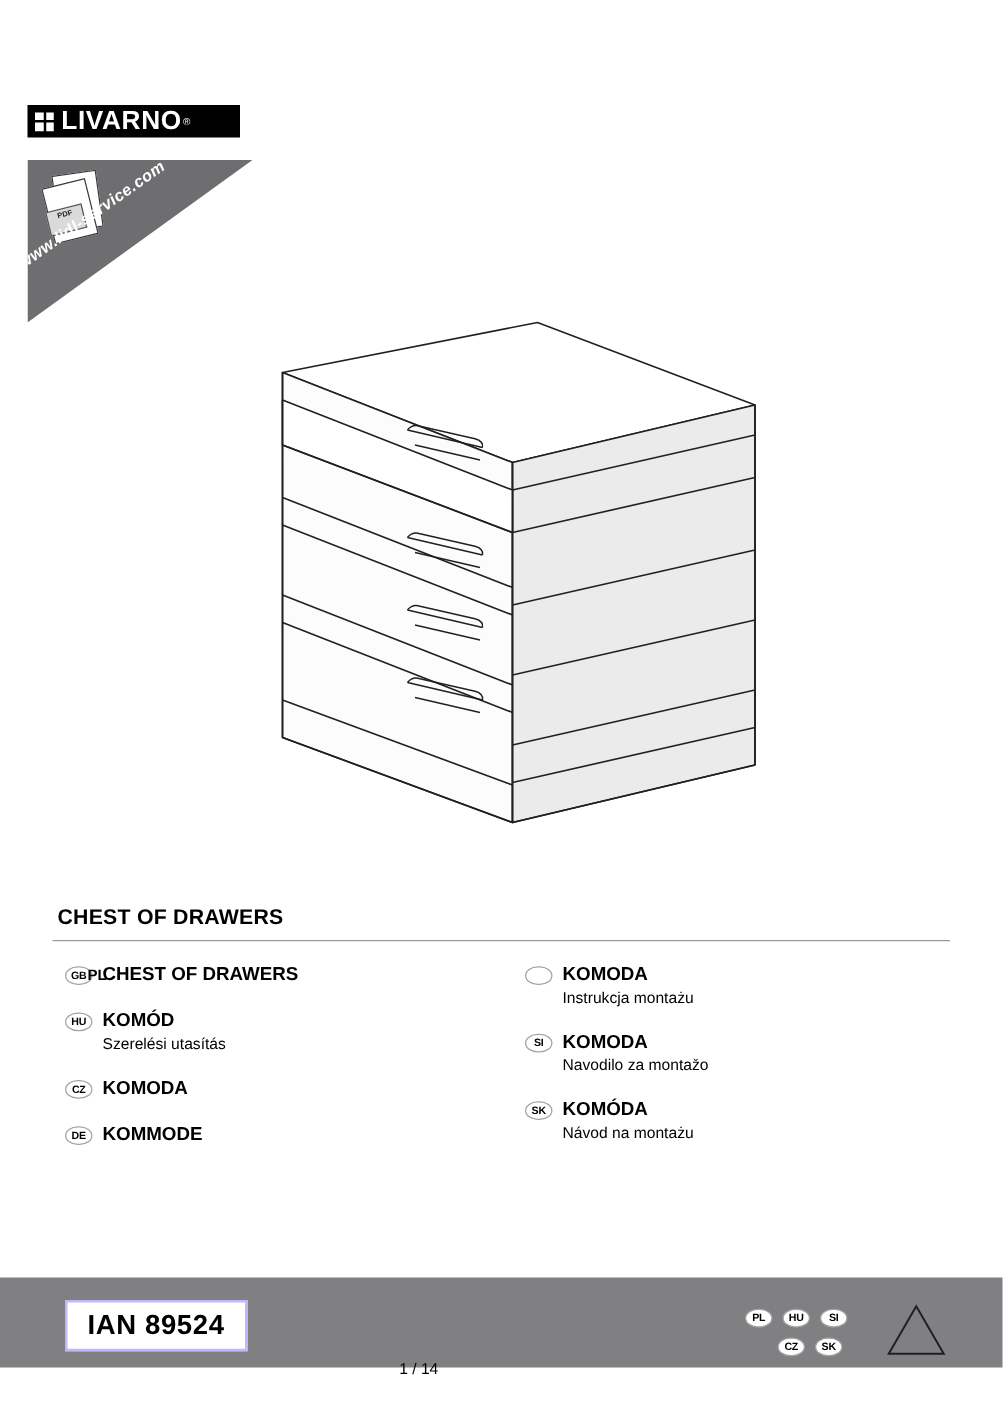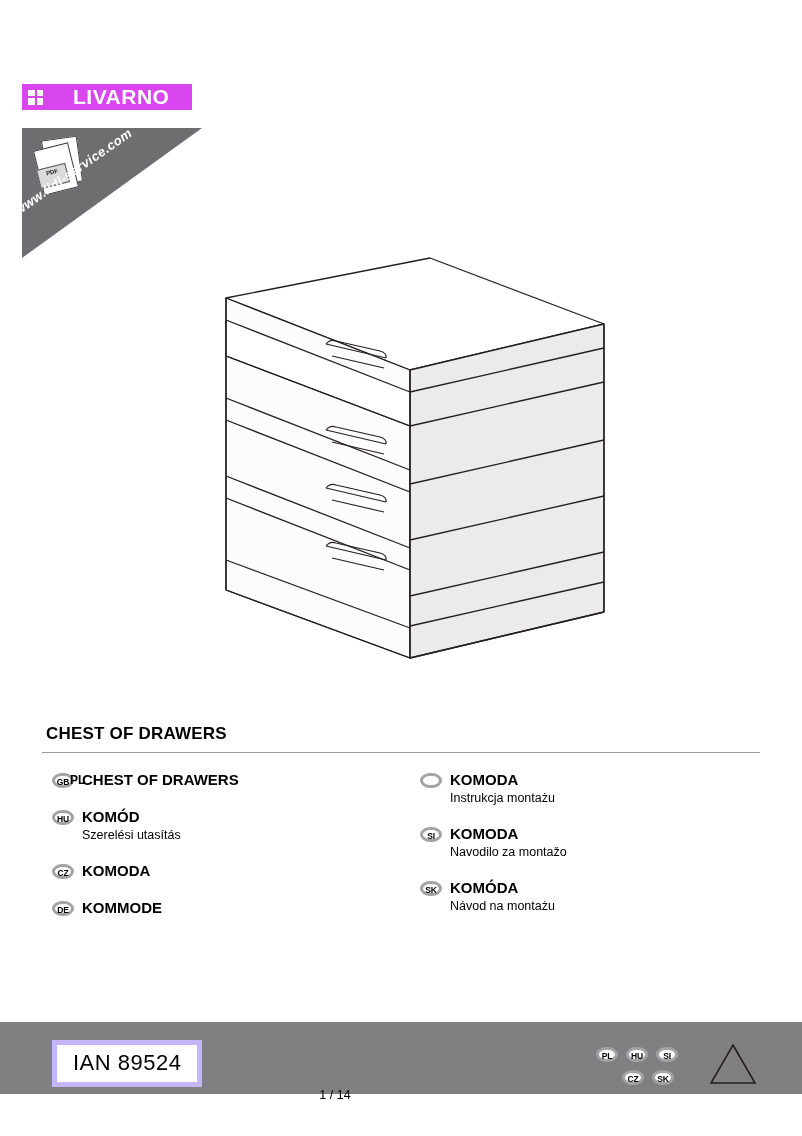--- a/index.html
+++ b/index.html
@@ -16,26 +16,25 @@
     overflow: hidden;
   }
 
   
   .logo {
     position: absolute;
     left: 22px;
     top: 84px;
     width: 170px;
     height: 26px;
-    background: #d946ef;
+    background: #000000;
     display: flex;
     align-items: center;
     padding-left: 6px;
     box-sizing: border-box;
-    gap: 24px;
   }
   .logo-grid {
     width: 15px;
     height: 15px;
     display: grid;
     grid-template-columns: 1fr 1fr;
     grid-template-rows: 1fr 1fr;
     gap: 2px;
     margin-right: 6px;
     flex: none;
@@ -148,21 +147,21 @@
     width: 330px;
   }
   .lang-col.left  { left: 52px;  top: 770px; }
   .lang-col.right { left: 420px; top: 770px; }
 
   .lang-block { position: relative; margin-bottom: 18px; }
   .lang-row { display: flex; align-items: flex-start; }
   .flag {
     width: 22px;
     height: 15px;
-    border: 3px solid #a3a3a3;
+    border: 1px solid #a3a3a3;
     border-radius: 11px / 8px;
     font-size: 8.5px;
     line-height: 13px;
     text-align: center;
     font-weight: bold;
     letter-spacing: -0.2px;
     box-sizing: border-box;
     flex: none;
     margin-top: 3px;
     background: #ffffff;
@@ -197,24 +196,24 @@
     top: 1022px;
     width: 802px;
     height: 72px;
     background: #808083;
   }
   .ian-box {
     position: absolute;
     left: 52px;
     top: 1040px;
     background: #ffffff;
-    border: 5px solid #c4b5fd;
+    border: 2px solid #c4b5fd;
     padding: 5px 16px 6px 16px;
     font-size: 22px;
-    font-weight: normal;
+    font-weight: bold;
     letter-spacing: 0.5px;
   }
   .page-num {
     position: absolute;
     left: 0;
     top: 1088px;
     width: 670px;
     text-align: center;
     font-size: 12.5px;
   }

